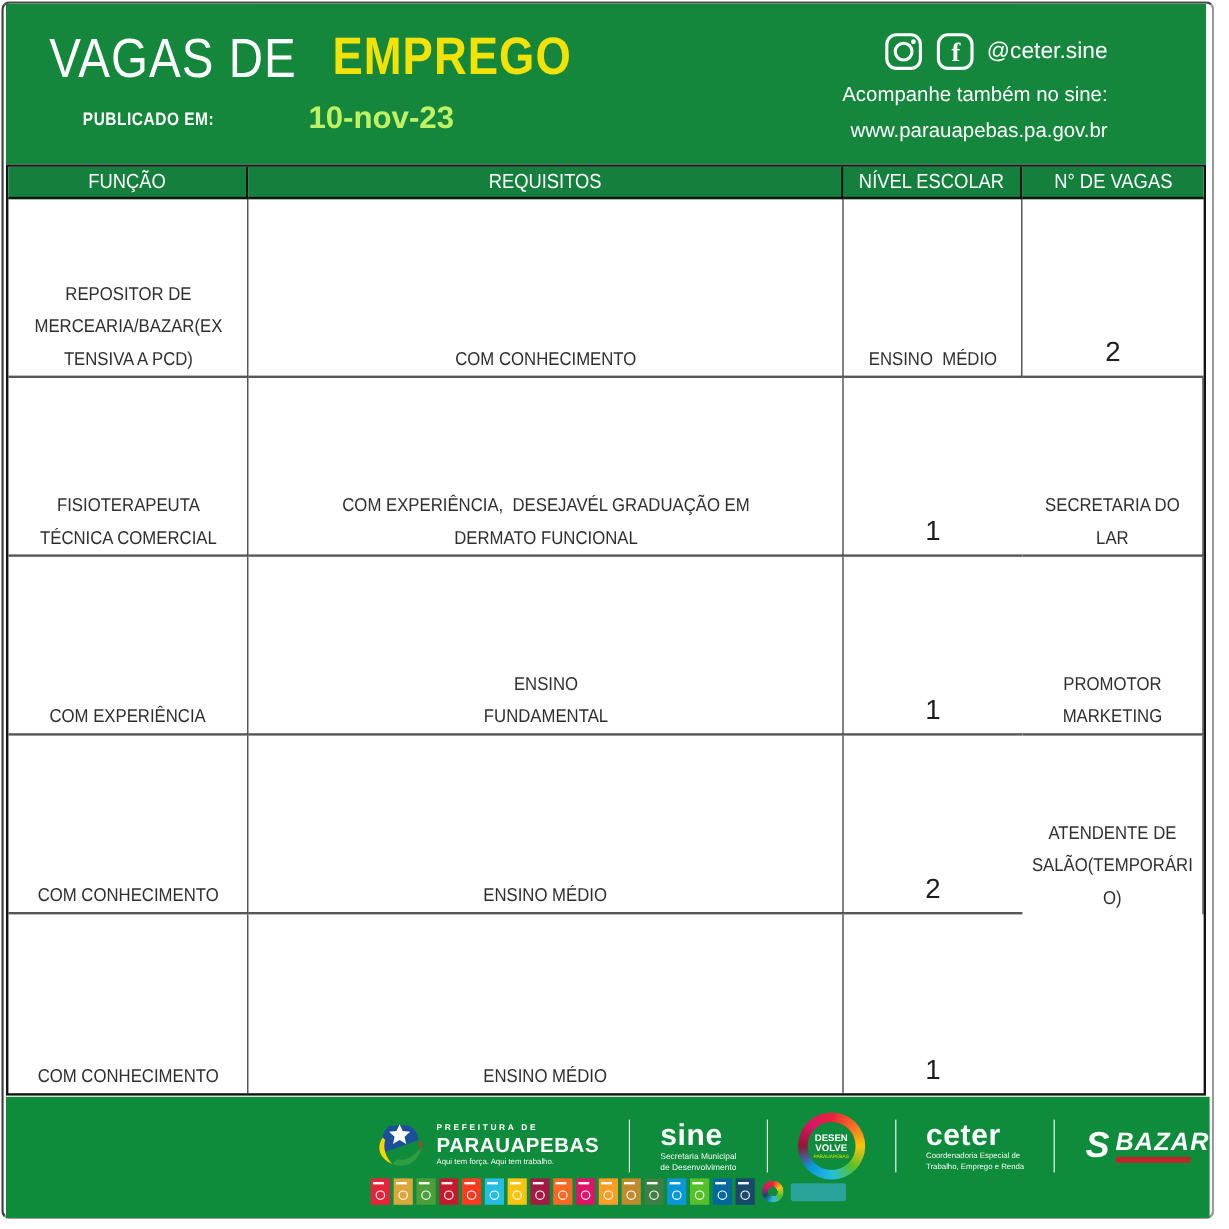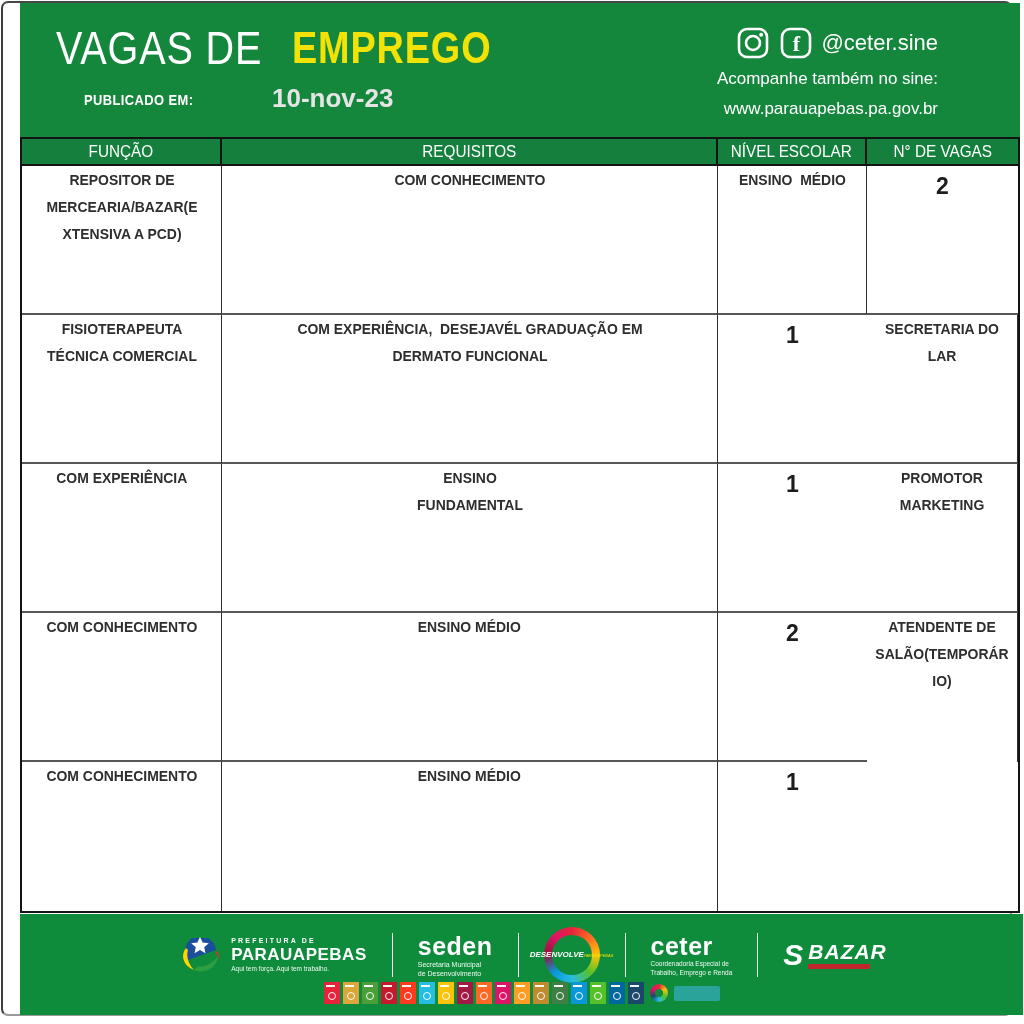--- a/index.html
+++ b/index.html
@@ -1,72 +1,72 @@
 <!DOCTYPE html>
 <html><head>
 <meta charset="utf-8">
 <style>
   html,body{margin:0;padding:0;background:#ffffff;}
   body{font-family:"Liberation Sans", sans-serif; -webkit-font-smoothing:antialiased;}
   .stage{position:relative;width:1024px;height:1024px;background:#ffffff;overflow:hidden;}
   .outer-frame{position:absolute;left:1px;top:1px;width:1011px;height:1015px;
     border:2px solid #9a9a9a;border-top-color:#474747;border-left-color:#3c3c3c;
     border-radius:7px;box-sizing:border-box;}
-  .content{position:absolute;left:20px;top:3px;width:858px;height:1010px;}
+  .content{position:absolute;left:5px;top:3px;width:858px;height:1010px;}
 
   
   .header{position:absolute;left:0;top:0;width:1000px;height:134px;background:#15873D;}
   .cond{display:inline-block;transform:scaleX(0.86);transform-origin:left center;white-space:nowrap;}
   .condc{display:inline-block;transform:scaleX(0.9);transform-origin:center;white-space:pre-wrap;}
   .title-left{position:absolute;left:36px;top:18px;font-size:46px;color:#ffffff;font-weight:400;letter-spacing:1px;}
   .title-highlight{position:absolute;left:272px;top:20px;font-size:44px;color:#F2E205;font-weight:700;letter-spacing:1px;}
   .published-label{position:absolute;left:64px;top:88px;font-size:15px;font-weight:700;color:#ffffff;letter-spacing:0.5px;}
-  .published-date{position:absolute;left:252px;top:80px;font-size:26px;font-weight:700;color:#e5e5e5;}
+  .published-date{position:absolute;left:252px;top:80px;font-size:26px;font-weight:700;color:#bef264;}
   .social{position:absolute;right:82px;top:22px;text-align:right;color:#ffffff;}
   .social-row{display:flex;align-items:center;justify-content:flex-end;gap:9px;height:36px;}
-  .social-handle{font-size:22px;}
+  .social-handle{font-size:19px;}
   .follow-line{margin-top:8px;font-size:17px;}
   .site-line{margin-top:10px;font-size:17px;}
   .icn{display:block;}
 
   
   .jobs-table{position:absolute;left:0;top:134px;width:1000px;box-sizing:border-box;
     border:2px solid #141414;background:#ffffff;
     display:grid;grid-template-columns:200px 496px 149px 151px;
     grid-template-rows:27px 149px 149px 149px 149px 149px;}
   .th{background:#15803d;color:#ffffff;display:flex;align-items:center;justify-content:center;
     font-size:17px;border-right:2px solid #141414;border-bottom:2px solid #141414;}
   .th.last{border-right:none;}
-  .cell{display:flex;align-items:flex-start;justify-content:center;text-align:center;
+  .cell{display:flex;align-items:flex-end;justify-content:center;text-align:center;
     color:#2e2e2e;font-size:15.5px;line-height:1.75;
-    border-right:1px solid #2e2e2e;border-bottom:2px solid #575757;font-weight:bold;}
+    border-right:1px solid #2e2e2e;border-bottom:2px solid #575757;}
   .cell.last{border-right:none;}
   .cell.bottom{border-bottom:none;}
   .cell .funcao-span{max-width:176px;overflow-wrap:break-word;word-break:break-word;}
   .cell .req-span{max-width:438px;}
   .cell .nivel-span{max-width:140px;}
   .vagas{font-size:23px;color:#1d1d1d;}
 
   
   .footer{position:absolute;left:0;top:911px;width:1003px;height:101px;background:#0E8C3C;}
-  .logos{position:absolute;left:0;top:13px;width:100%;display:flex;align-items:center;justify-content:center;gap:25px;color:#ffffff;margin-left:11px;}
+  .logos{position:absolute;left:0;top:13px;width:100%;display:flex;align-items:center;justify-content:flex-end;gap:25px;color:#ffffff;}
   .logo-divider{width:1px;height:44px;background:#ffffff;opacity:0.9;}
   .pref{display:flex;align-items:center;gap:7px;}
   .pref-text{text-align:left;line-height:1;}
   .pref-line1{font-size:7px;letter-spacing:2.2px;font-weight:700;}
   .pref-line2{font-size:17px;font-weight:700;letter-spacing:0.5px;margin-top:2px;}
   .pref-tag{font-size:6.5px;margin-top:3px;opacity:0.95;}
   .seden{text-align:left;line-height:1;}
   .seden-name{font-size:25px;font-weight:700;letter-spacing:0.5px;}
   .seden-sub{font-size:7px;margin-top:2px;opacity:0.95;}
   .desenvolve{width:56px;height:56px;border-radius:50%;
     background:conic-gradient(#e5243b,#fd6925,#fcc30b,#56c02b,#26bde2,#0a97d9,#8f1838,#dd1367,#e5243b);
     display:flex;align-items:center;justify-content:center;}
   .desenvolve-center{width:40px;height:40px;border-radius:50%;background:#0E8C3C;
-    display:flex;flex-direction:row;align-items:center;justify-content:center;line-height:1;font-style:italic;}
+    display:flex;flex-direction:column;align-items:center;justify-content:center;line-height:1;}
   .dv1{font-size:8px;font-weight:700;}
   .dv2{font-size:8px;font-weight:700;}
   .dv3{font-size:4px;color:#F2E205;margin-top:1px;}
   .ceter{text-align:left;line-height:1;}
   .ceter-name{font-size:25px;font-weight:700;letter-spacing:0.5px;}
   .ceter-sub{font-size:6.5px;margin-top:2px;opacity:0.95;}
   .sine{display:flex;align-items:center;gap:5px;}
   .sine-s{font-size:30px;font-weight:700;font-style:italic;line-height:1;}
   .sine-text{line-height:1;}
   .sine-name{font-size:21px;font-weight:700;font-style:italic;letter-spacing:1px;}
@@ -209,21 +209,21 @@
           <span class="pref-text">
             <div class="pref-line1">PREFEITURA DE</div>
             <div class="pref-line2">PARAUAPEBAS</div>
             <div class="pref-tag">Aqui tem força. Aqui tem trabalho.</div>
           </span>
         </div>
 
         <div class="logo-divider"></div>
 
         <div class="seden">
-          <div class="seden-name">seden</div>
+          <div class="seden-name">sine</div>
           <div class="seden-sub">Secretaria Municipal</div>
           <div class="seden-sub">de Desenvolvimento</div>
         </div>
 
         <div class="logo-divider"></div>
 
         <div class="desenvolve">
           <div class="desenvolve-center">
             <div class="dv1">DESEN</div>
             <div class="dv2">VOLVE</div>

